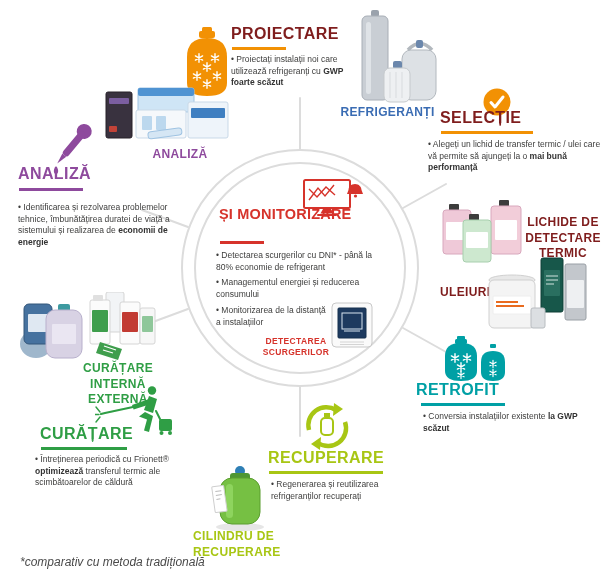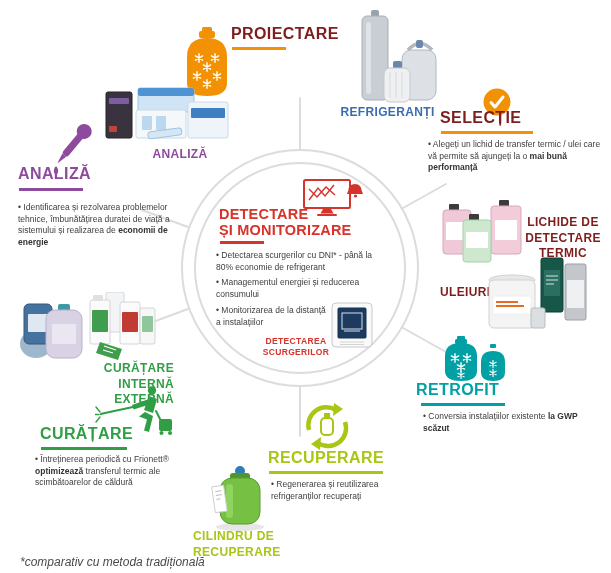--- a/index.html
+++ b/index.html
@@ -10,21 +10,21 @@
   .ul{height:3px;}
   .body{font-size:8.5px;line-height:1.38;color:#3d3d3c;}
   .body b{font-weight:bold;color:#333;}
   .lbl{font-weight:bold;font-size:12px;letter-spacing:.35px;line-height:1.3;}
   .ctr{text-align:center;}
   .c-orange{color:#7f1d1d;} .bg-orange{background:#f29104;}
   .c-red{color:#d6332b;}    .bg-red{background:#d6332b;}
   .c-blue{color:#3a6cb3;}
   .c-teal{color:#00a0a5;}   .bg-teal{background:#00a0a5;}
   .c-lime{color:#a8c614;}   .bg-lime{background:#a8c614;}
-  .c-green{color:#2f9e45;text-align:right;}  .bg-green{background:#2f9e45;}
+  .c-green{color:#2f9e45;}  .bg-green{background:#2f9e45;}
   .c-purple{color:#8e4a9d;} .bg-purple{background:#8e4a9d;}
   .foot{font-size:12px;font-style:italic;color:#4a4a4a;}
   .ctitle{font-weight:bold;font-size:14.5px;line-height:1.12;letter-spacing:.2px;}
   svg{display:block;}
 </style>
 </head>
 <body>
 
 <div id="canvas">
 
@@ -52,20 +52,23 @@
     <path d="M3,30 q0,-19 20,-19 q20,0 20,19 v26 q0,13 -20,13 q-20,0 -20,-13 z" fill="#f29104"></path>
     <use href="#sf" transform="translate(15,31)"></use>
       <use href="#sf" transform="translate(31,31)"></use>
     <use href="#sf" transform="translate(23,40)"></use>
       <use href="#sf" transform="translate(13,49)"></use>
     <use href="#sf" transform="translate(33,49)"></use>
       <use href="#sf" transform="translate(23,57)"></use>
   </svg>
   <div class="abs title c-orange" style="left:231px;top:26px">PROIECTARE</div>
   <div class="abs ul bg-orange" style="left:232px;top:47px;width:54px"></div>
+  <div class="abs body" style="left:231px;top:54px;width:135px">
+    <span>• Proiectați instalații noi care utilizează refrigeranți cu </span><b>GWP foarte scăzut</b>
+  </div>
 
   <svg class="abs" style="left:356px;top:10px" width="84" height="96" viewBox="0 0 84 96">
     <rect x="15" y="0" width="8" height="7" rx="2" fill="#9aa2ac"></rect>
     <rect x="6" y="6" width="26" height="84" rx="5" fill="#c9ced4" stroke="#a8aeb6"></rect>
     <rect x="10" y="12" width="5" height="72" rx="2.5" fill="#dfe3e7"></rect>
     <path d="M52,40 q12,-13 24,0" stroke="#b2b8be" stroke-width="3.5" fill="none"></path>
     <rect x="60" y="30" width="7" height="8" rx="2" fill="#6b87ac"></rect>
     <rect x="46" y="40" width="34" height="50" rx="9" fill="#dde1e5" stroke="#b2b8be"></rect>
     <rect x="37" y="51" width="9" height="8" rx="2" fill="#6b87ac"></rect>
     <rect x="28" y="58" width="26" height="34" rx="6" fill="#eef0f2" stroke="#c6cacd"></rect>
@@ -234,21 +237,20 @@
   <svg class="abs" style="left:303px;top:179px" width="64" height="38" viewBox="0 0 64 38">
     <rect x="1" y="1" width="46" height="28" rx="1.5" fill="#fff" stroke="#d6332b" stroke-width="2"></rect>
     <path d="M6,21 L15,9 L22,17 L31,6" stroke="#d6332b" stroke-width="1.4" fill="none"></path>
     <path d="M6,10 L14,18 L23,8 L32,16" stroke="#d6332b" stroke-width="1.4" fill="none"></path>
     <path d="M52,5 c4,0 6.5,3 6.5,6 l1.5,4 h-16 l1.5,-4 c0,-3 2.5,-6 6.5,-6 z" fill="#d6332b"></path>
     <circle cx="52.5" cy="17" r="1.6" fill="#d6332b"></circle>
     <path d="M20,30 h8 l2.5,4.5 h-13 z" fill="#d6332b"></path>
     <rect x="14" y="35" width="20" height="2" rx="1" fill="#d6332b"></rect>
   </svg>
   <div class="abs ctitle c-red" style="left:219px;top:206px">
-    <div>DETECTARE</div>
     <div>ȘI MONITORIZARE</div>
   </div>
   <div class="abs ul bg-red" style="left:220px;top:241px;width:44px"></div>
   <div class="abs" style="left:216px;top:250px;width:170px">
     <div class="body" style="margin-bottom:4px">• Detectarea scurgerilor cu DNI* - până la 80% economie de refrigerant</div>
     <div class="body" style="margin-bottom:4px">• Managementul energiei și reducerea consumului</div>
     <div class="body" style="max-width:114px">• Monitorizarea de la distanță a instalațiilor</div>
   </div>
 
   <svg class="abs" style="left:330px;top:301px" width="44" height="50" viewBox="0 0 44 50">

